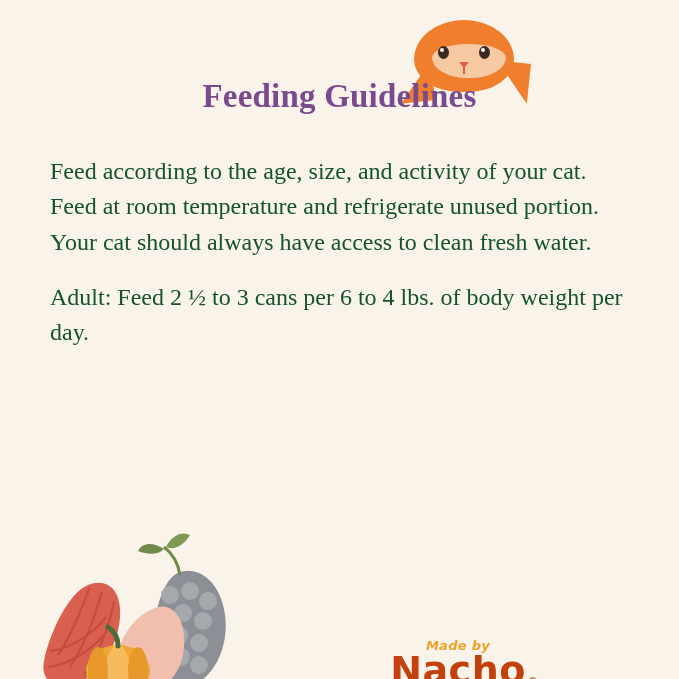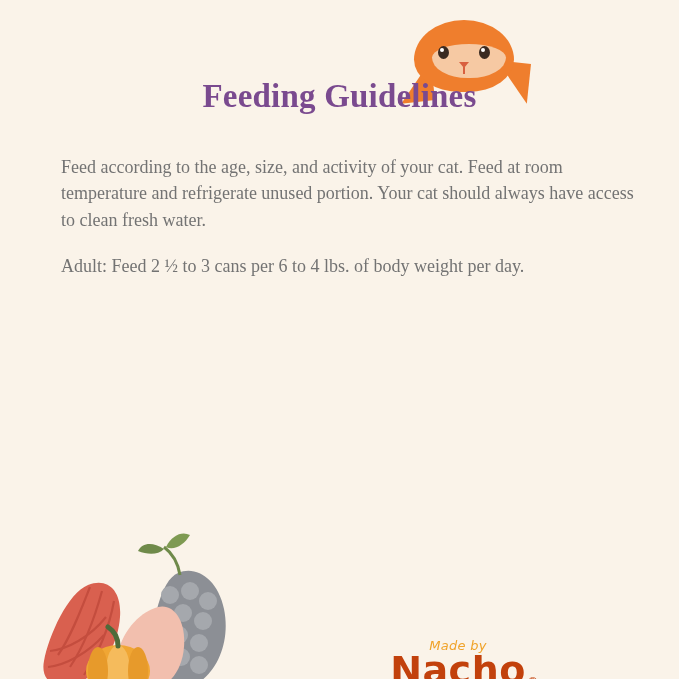--- a/index.html
+++ b/index.html
@@ -115,24 +115,24 @@
     width: 679px;
     text-align: center;
     color: #7a4a8f;
     font-size: 33px;
     font-weight: bold;
     letter-spacing: 0.2px;
   }
   .body-block {
     position: absolute;
     top: 118px;
-    left: 61px;
+    left: 50px;
     width: 585px;
-    color: #737373;
-    font-size: 18px;
+    color: #14532d;
+    font-size: 24px;
     line-height: 1.47;
   }
   .para {
     margin: 0 0 20px 0;
   }
   .para:last-child { margin-bottom: 0; }
 
   
   .veg {
     position: absolute;
@@ -148,21 +148,21 @@
     right: 38px;
     bottom: 26px;
     width: 150px;
     text-align: center;
     font-family: "DejaVu Sans", sans-serif;
   }
   .logo-madeby {
     color: #f0a32a;
     font-size: 13px;
     font-style: italic;
-    font-weight: normal;
+    font-weight: bold;
     letter-spacing: 0.3px;
     margin-bottom: -2px;
   }
   .logo-name {
     color: #c2410c;
     font-size: 38px;
     font-weight: bold;
     letter-spacing: 0.5px;
     line-height: 1;
     position: relative;

